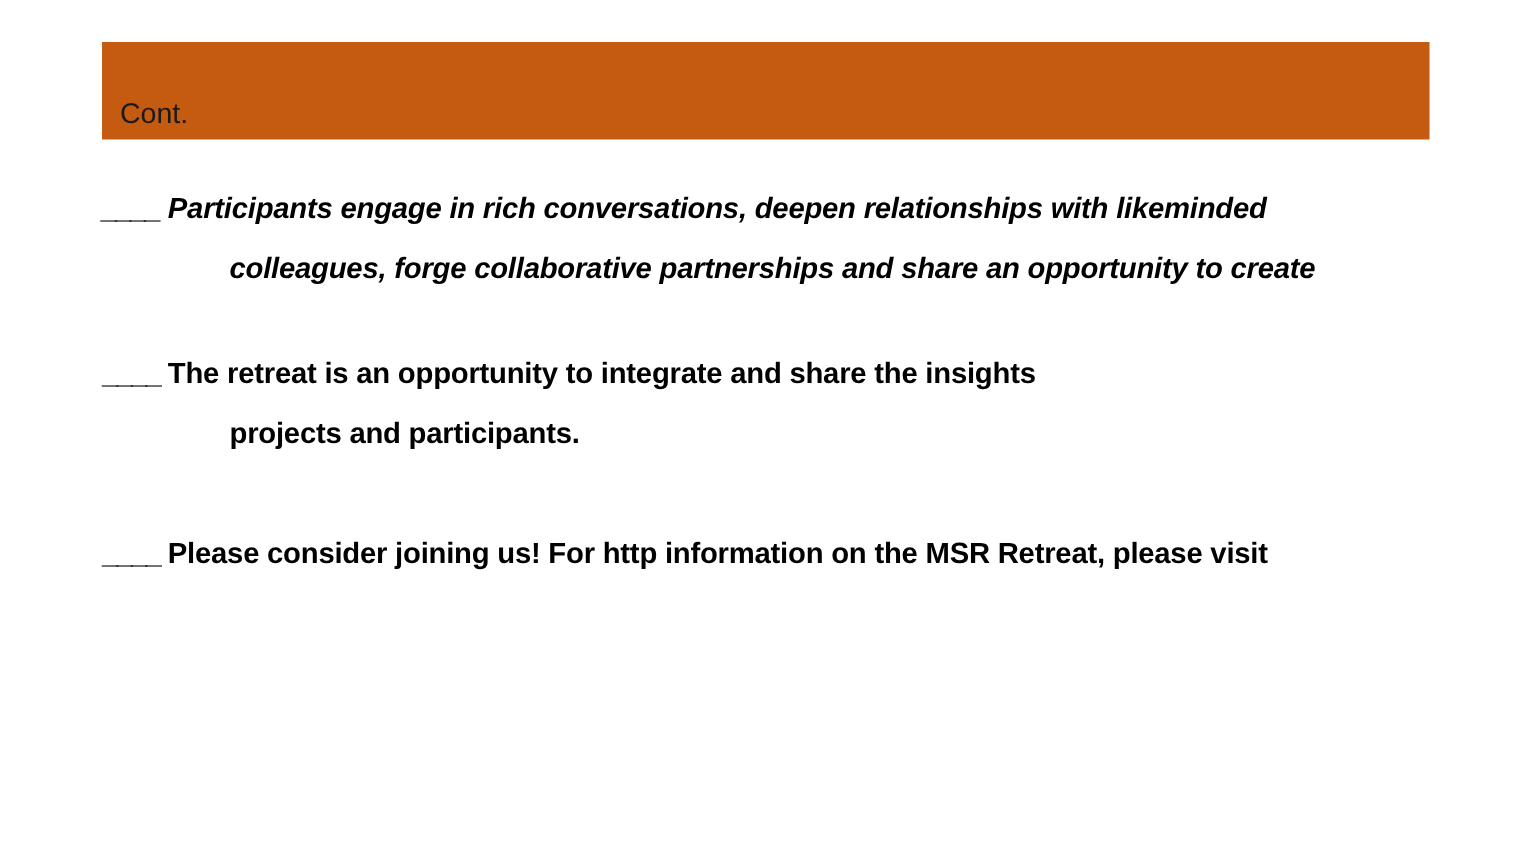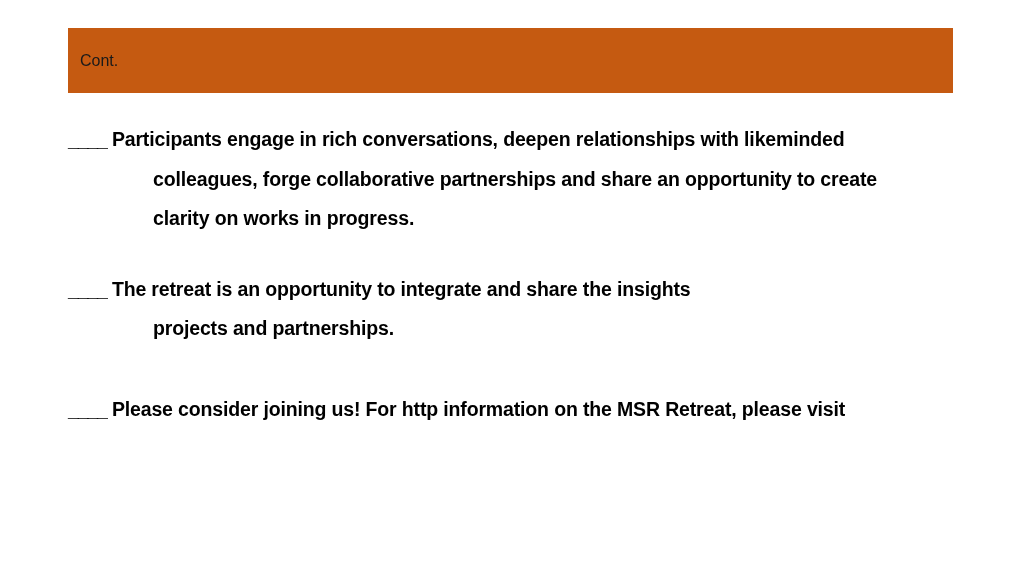--- a/index.html
+++ b/index.html
@@ -25,23 +25,23 @@
     position: absolute;
     left: 68px;
     top: 28px;
     width: 885px;
     height: 65px;
     background: #C55A11;
   }
   .title-text {
     position: absolute;
     left: 12px;
-    top: 25px;
+    top: 39px;
     font-family: "Liberation Sans", sans-serif;
-    font-size: 16px;
+    font-size: 19px;
     font-weight: 400;
     color: #1A1A1A;
     line-height: 1;
     white-space: nowrap;
   }
 
   
   .body-area {
     position: absolute;
     left: 68px;
@@ -50,21 +50,21 @@
   }
 
   .para {
     font-family: "Liberation Sans", sans-serif;
     font-size: 19.5px;
     font-weight: bold;
     color: #000000;
     line-height: 39.5px;
     letter-spacing: -0.15px;
   }
-  .para.p1 { margin: 0 0 0 0; }
+  .para.p1 { margin: 0 0 0 0; font-style: italic; }
   .para.p2 { margin: 31px 0 0 0; }
   .para.p3 { margin: 41px 0 0 0; }
 
   .dash {
     font-family: "Liberation Sans", sans-serif;
     font-weight: bold;
     letter-spacing: -1.2px;
     color: #000000;
   }
   .line-indent {
@@ -91,26 +91,25 @@
 
   <div class="title-banner">
     <div class="title-text">Cont.</div>
   </div>
 
   <div class="body-area">
 
     <div class="para p1">
       <div class="line-first"><span class="dash">____</span> <span>Participants engage in rich conversations, deepen relationships with likeminded</span></div>
       <div class="line-indent">colleagues, forge collaborative partnerships and share an opportunity to create</div>
-      <div class="line-indent">clarity on works in progress.</div>
     </div>
 
     <div class="para p2">
       <div class="line-first"><span class="dash">____</span> <span>The retreat is an opportunity to integrate and share the insights</span></div>
-      <div class="line-indent">projects and partnerships.</div>
+      <div class="line-indent">projects and participants.</div>
     </div>
 
     <div class="para p3">
       <div class="line-first"><span class="dash">____</span> <span>Please consider joining us! For http information on the MSR Retreat, please visit</span></div>
     </div>
 
   </div>
 </div>
 
 </body></html>

